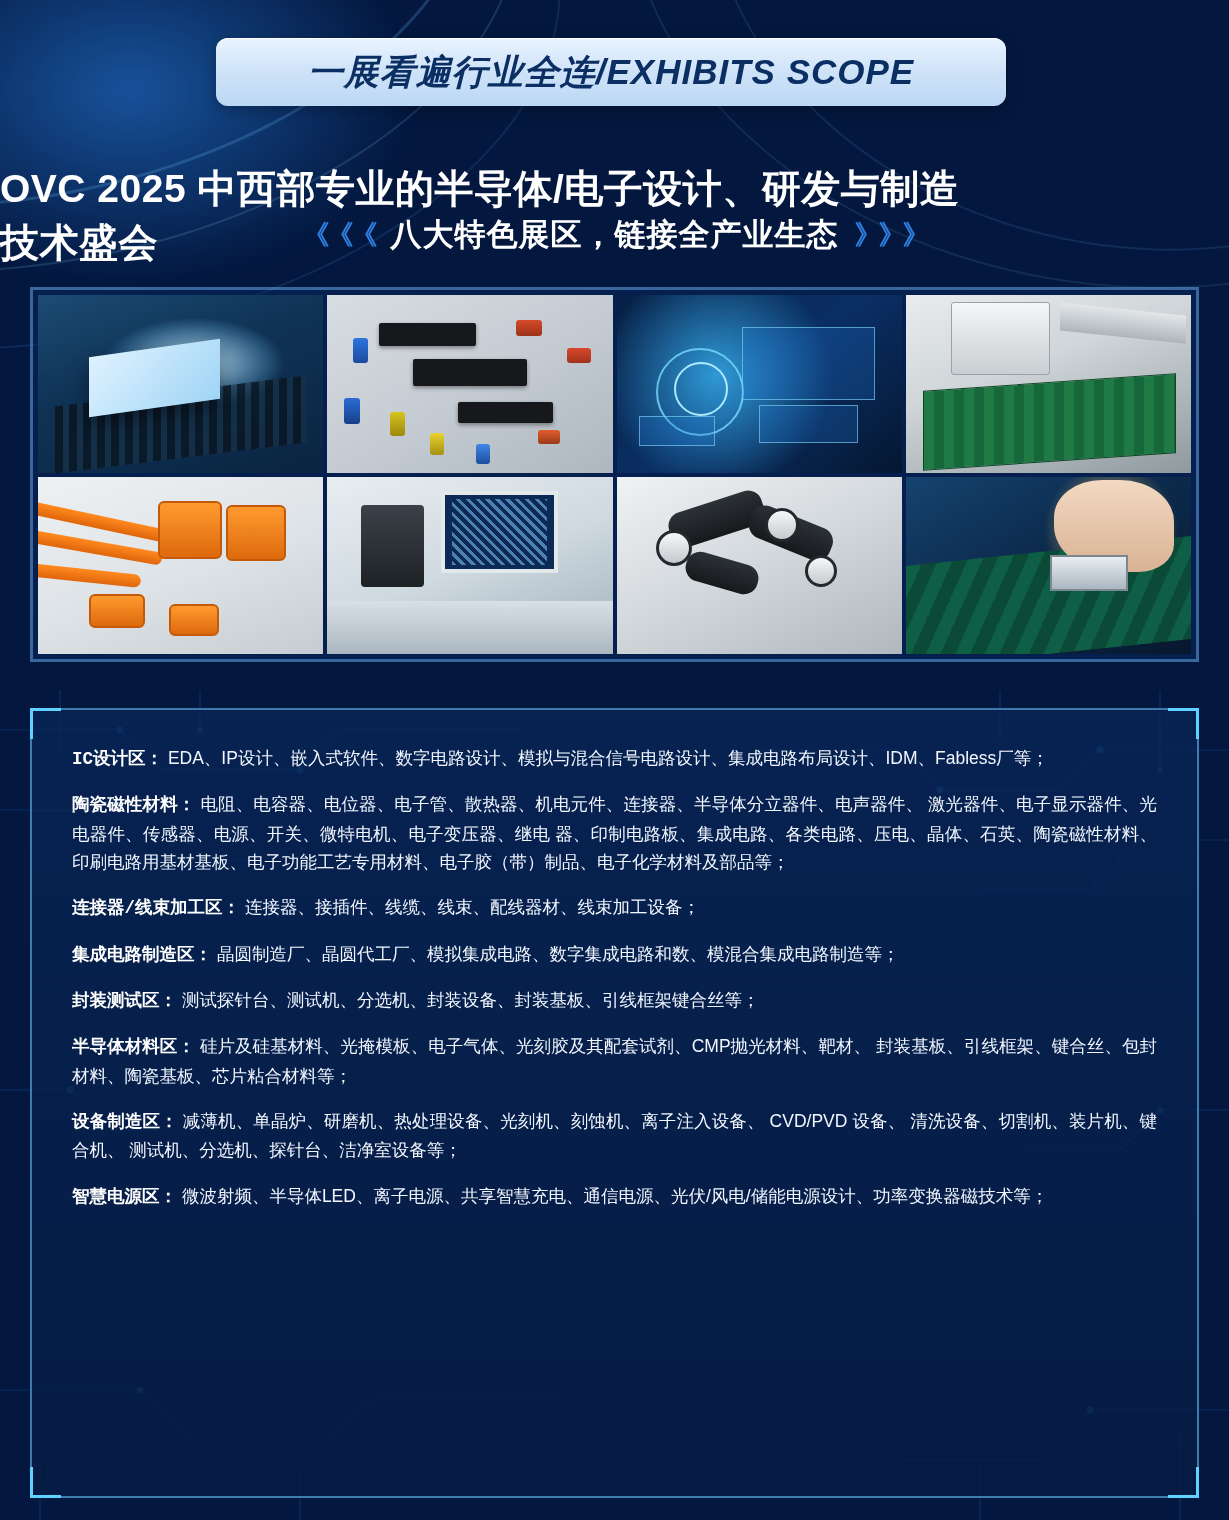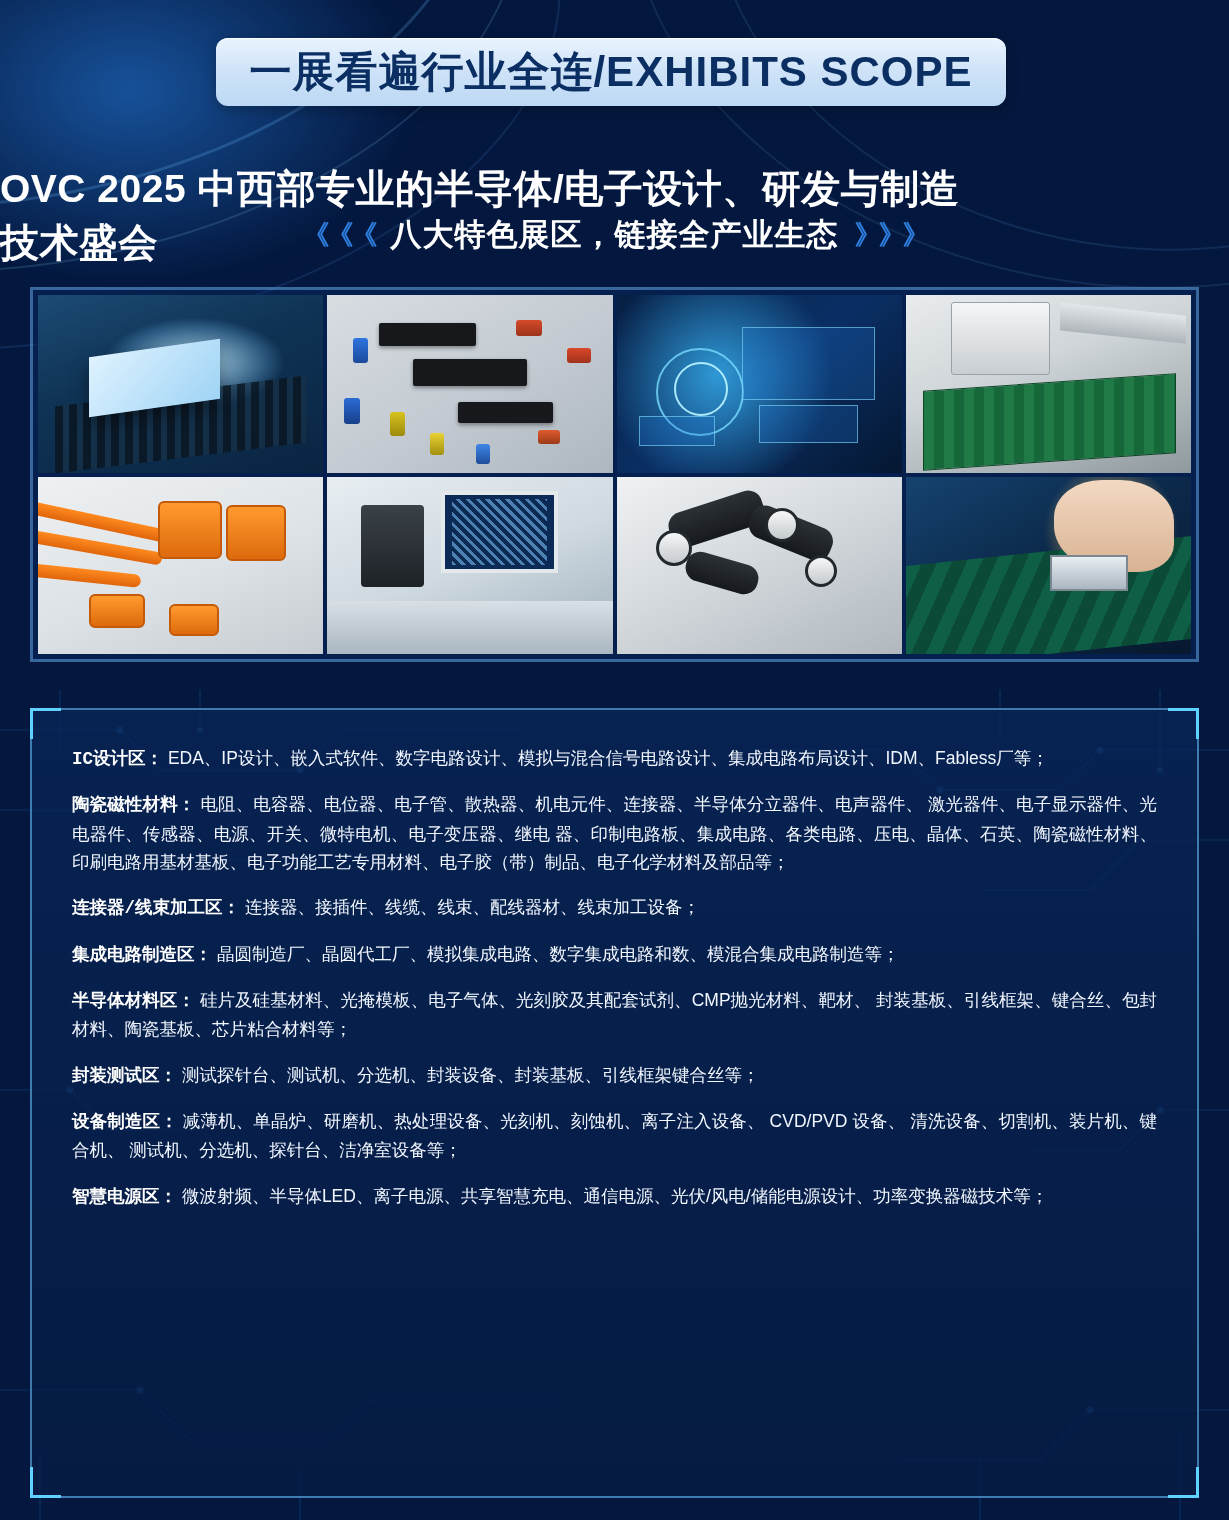--- a/index.html
+++ b/index.html
@@ -65,22 +65,23 @@
     width: 790px;
     height: 68px;
     border-radius: 12px;
     background: linear-gradient(180deg, #eaf4ff 0%, #cfe3f8 48%, #bcd8f4 100%);
     box-shadow: 0 4px 14px rgba(0,0,0,0.28), inset 0 1px 0 rgba(255,255,255,0.85);
     display: flex;
     align-items: center;
     justify-content: center;
   }
   .title-banner .title-text {
-    font-size: 42px;
+    font-size: 35px;
     font-weight: bold;
+    font-style: italic;
     color: #0b2f63;
     letter-spacing: 1px;
     white-space: nowrap;
   }
 
   
   .headline {
     position: absolute;
     left: 0; top: 162px;
     width: 986px;
@@ -477,30 +478,30 @@
       <span class="sec-title">连接器/线束加工区：</span>
       <span class="sec-body">连接器、接插件、线缆、线束、配线器材、线束加工设备；</span>
     </div>
 
     <div class="section">
       <span class="sec-title">集成电路制造区：</span>
       <span class="sec-body">晶圆制造厂、晶圆代工厂、模拟集成电路、数字集成电路和数、模混合集成电路制造等；</span>
     </div>
 
     <div class="section">
+      <span class="sec-title">封装测试区：</span>
+      <span class="sec-body">测试探针台、测试机、分选机、封装设备、封装基板、引线框架键合丝等；</span>
+    </div>
+
+    <div class="section">
       <span class="sec-title">半导体材料区：</span>
       <span class="sec-body">硅片及硅基材料、光掩模板、电子气体、光刻胶及其配套试剂、CMP抛光材料、靶材、 封装基板、引线框架、键合丝、包封材料、陶瓷基板、芯片粘合材料等；</span>
     </div>
 
     <div class="section">
-      <span class="sec-title">封装测试区：</span>
-      <span class="sec-body">测试探针台、测试机、分选机、封装设备、封装基板、引线框架键合丝等；</span>
-    </div>
-
-    <div class="section">
       <span class="sec-title">设备制造区：</span>
       <span class="sec-body">减薄机、单晶炉、研磨机、热处理设备、光刻机、刻蚀机、离子注入设备、 CVD/PVD 设备、 清洗设备、切割机、装片机、键合机、 测试机、分选机、探针台、洁净室设备等；</span>
     </div>
 
     <div class="section">
       <span class="sec-title">智慧电源区：</span>
       <span class="sec-body">微波射频、半导体LED、离子电源、共享智慧充电、通信电源、光伏/风电/储能电源设计、功率变换器磁技术等；</span>
     </div>
 
   </div>

